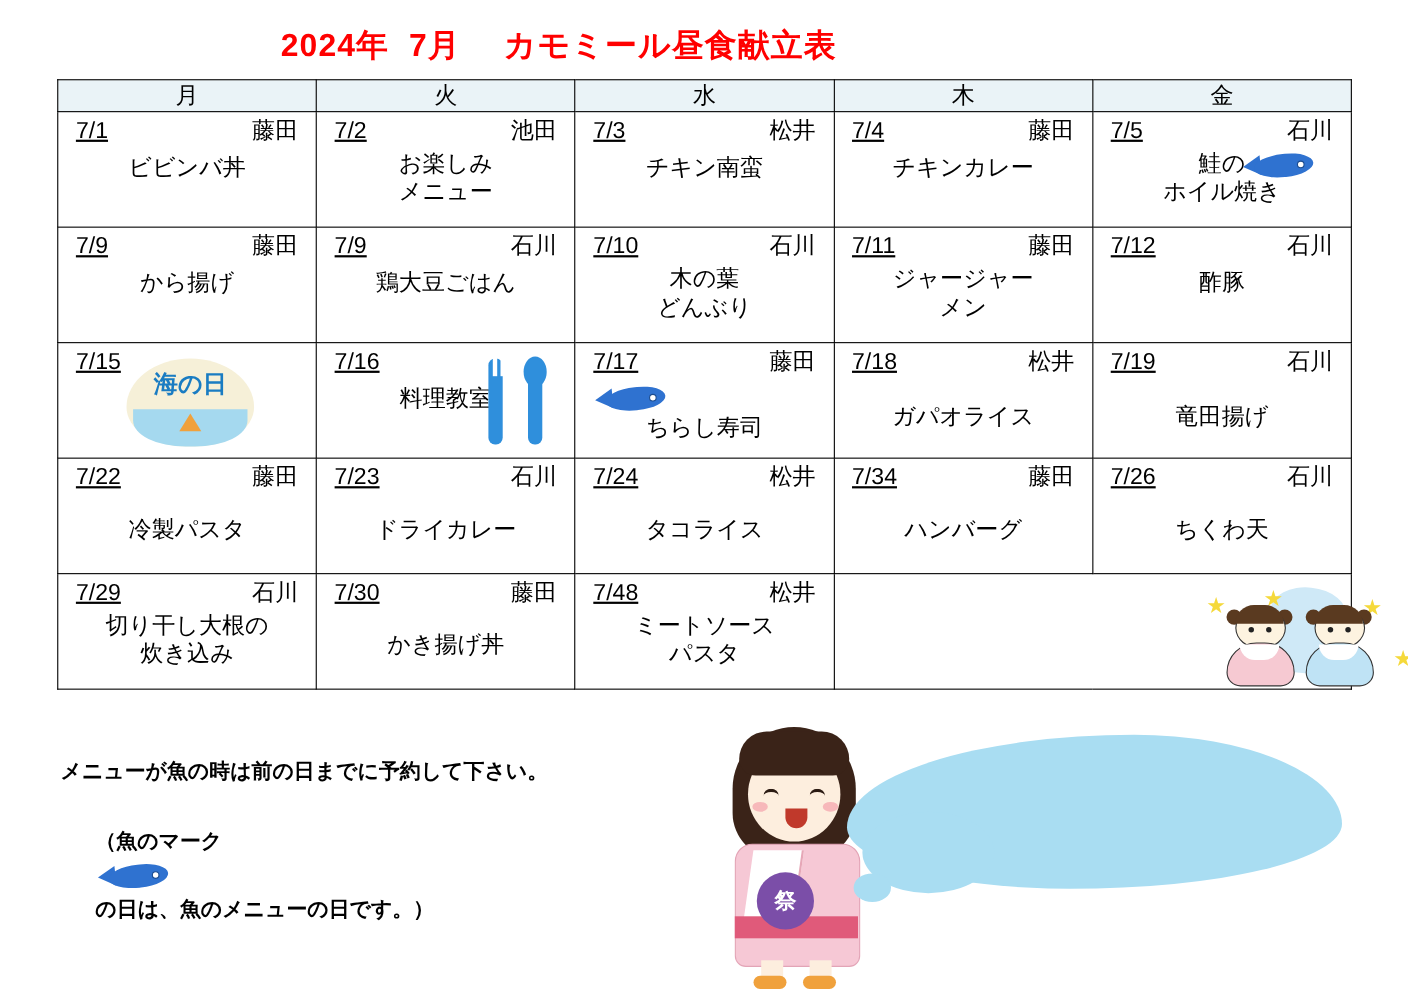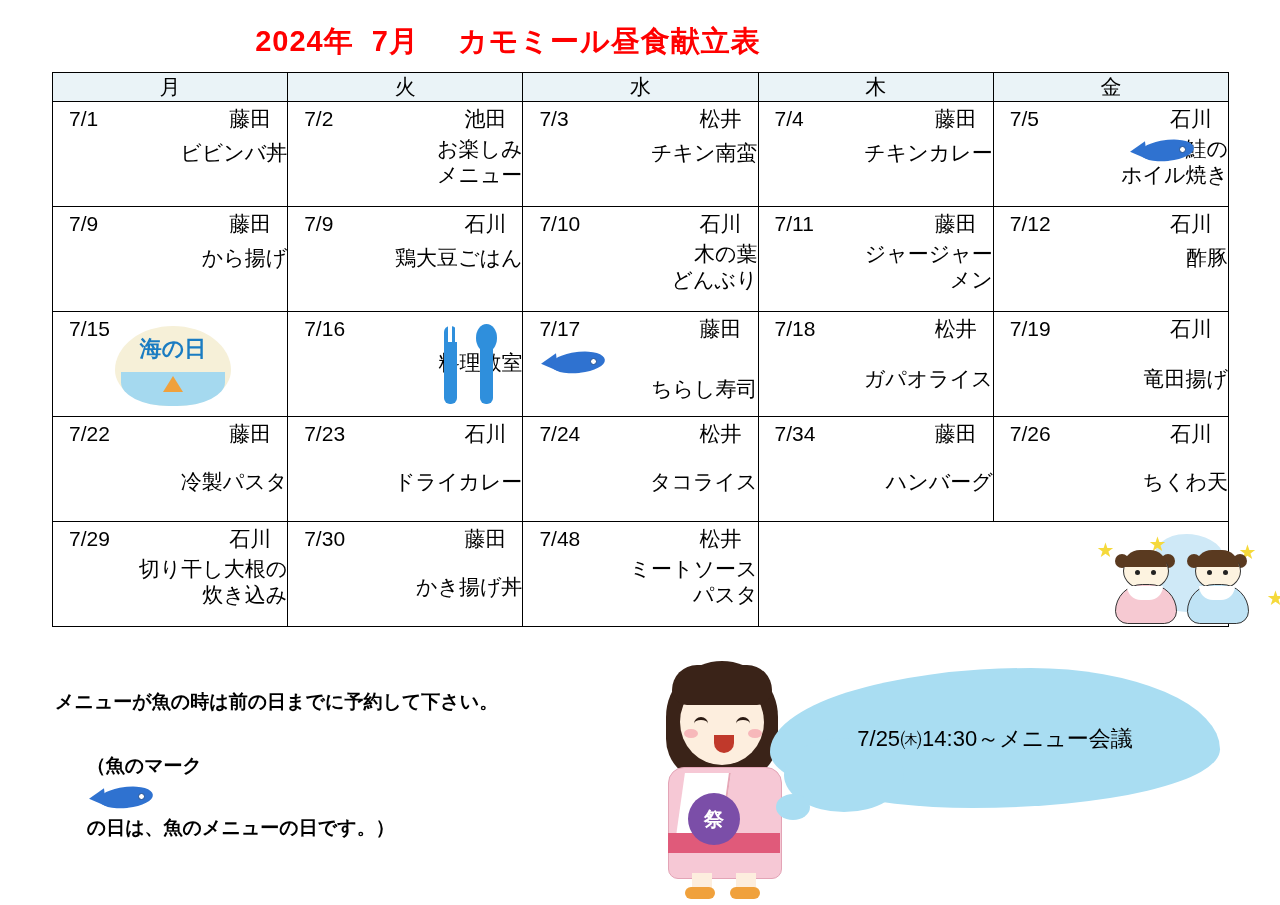--- a/index.html
+++ b/index.html
@@ -57,24 +57,24 @@
     position: relative;
   }
   .cell-head {
     display: flex;
     justify-content: space-between;
     align-items: flex-start;
     padding: 4px 16px 0 16px;
     font-size: 21px;
     line-height: 26px;
   }
-  .cell-date { white-space: pre; }
+  .cell-date { white-space: pre; text-decoration: underline; }
   .cell-staff { white-space: pre; }
   .cell-menu {
-    text-align: right;
+    text-align: center;
     font-size: 21px;
     line-height: 26px;
     padding-top: 8px;
     white-space: pre-line;
   }
   .cell-menu.tight { padding-top: 4px; }
   
   .fish {
     display: inline-block;
     position: relative;
@@ -708,16 +708,15 @@
     <span class="leg-l"></span>
     <span class="leg-r"></span>
     <span class="geta-l"></span>
     <span class="geta-r"></span>
   </div>
 
   <div class="bubble">
     <span class="cloud"></span>
     <span class="cloud2"></span>
     <span class="tail1"></span>
-    <span class="text">7/25㈭14:30～メニュー会議</span>
   </div>
 
 </div>
 
 </body></html>

